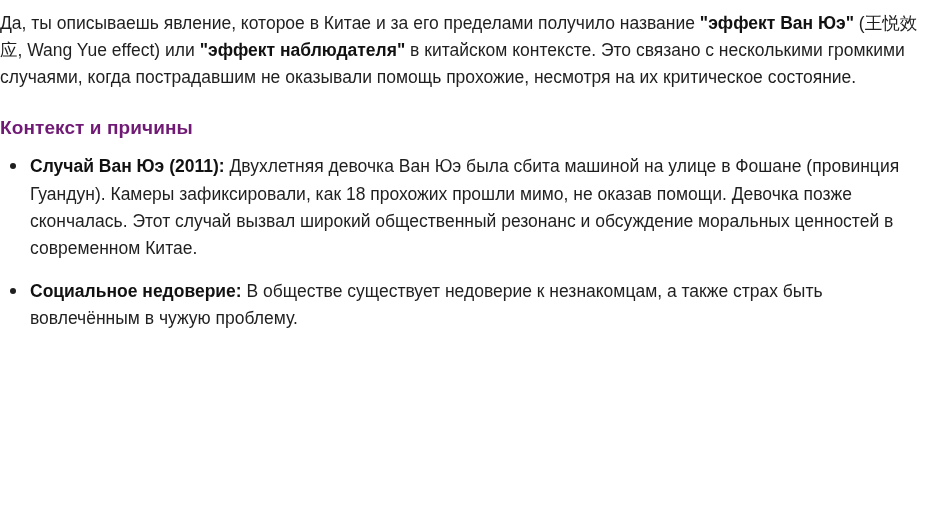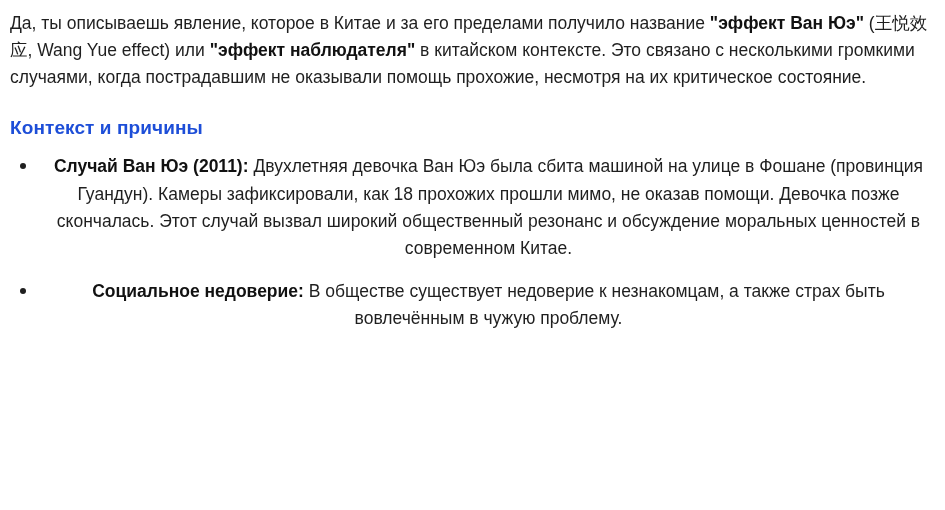--- a/index.html
+++ b/index.html
@@ -8,45 +8,44 @@
     background: #ffffff;
   }
   body {
     width: 945px;
     height: 510px;
     font-family: "Liberation Sans", sans-serif;
     color: #1a1a1a;
     overflow: hidden;
   }
   .page {
-    padding: 10px 8px 0 10px;
+    padding: 10px 8px 0 0;
     box-sizing: border-box;
   }
   .intro {
     font-size: 17.5px;
     line-height: 1.55;
     margin: 0 0 8px 0;
     color: #1f1f1f;
   }
   .intro b, .bullet b {
     font-weight: bold;
     color: #111111;
   }
   .section-title {
     font-size: 19px;
     font-weight: bold;
     margin: 26px 0 14px 0;
-    color: #1d4ed8;
+    color: #701a75;
     letter-spacing: 0.1px;
   }
   ul.bullets {
     list-style: none;
     margin: 0;
     padding: 0;
-    text-align: center;
   }
   ul.bullets li.bullet {
     position: relative;
     padding-left: 30px;
     margin-bottom: 16px;
     font-size: 17.5px;
     line-height: 1.55;
     color: #1f1f1f;
   }
   ul.bullets li.bullet:last-child {

